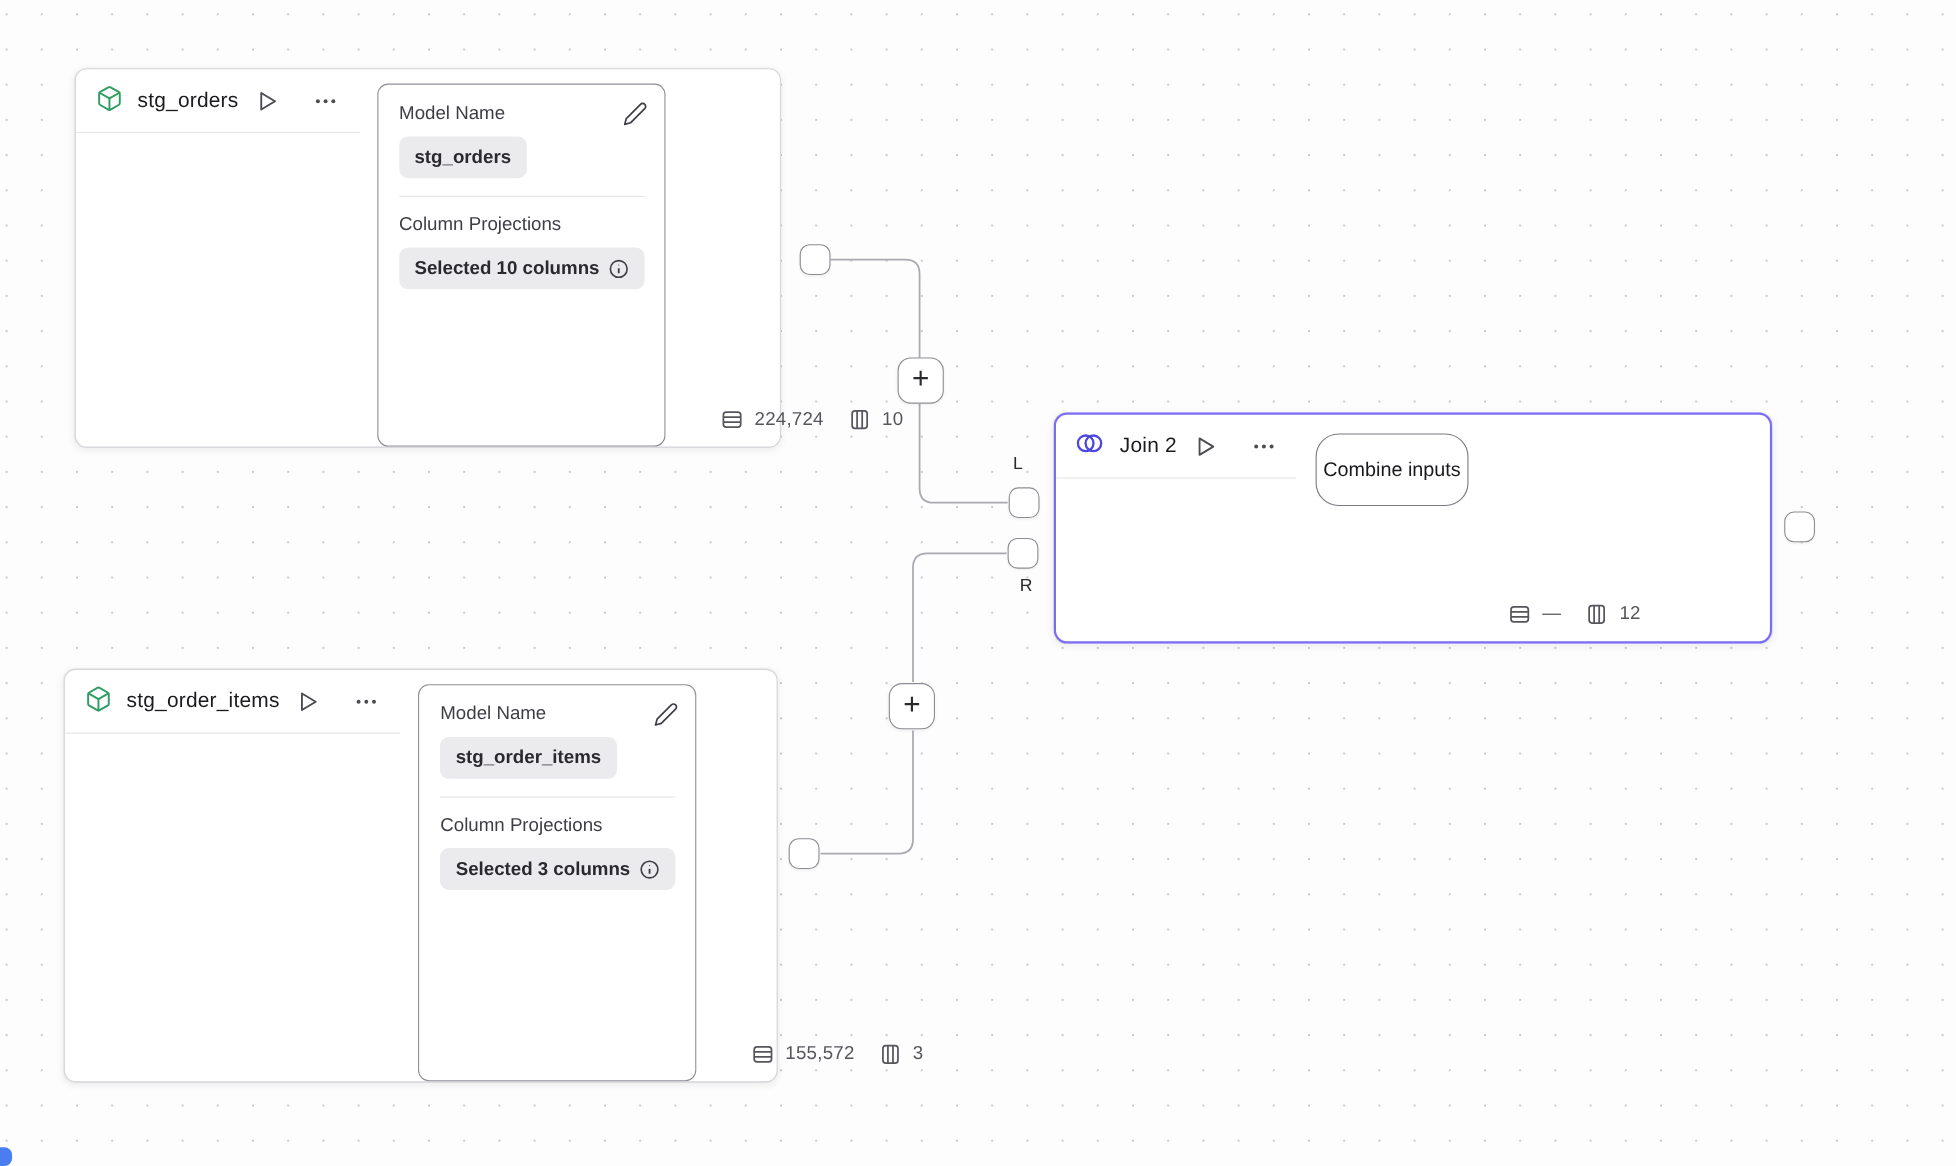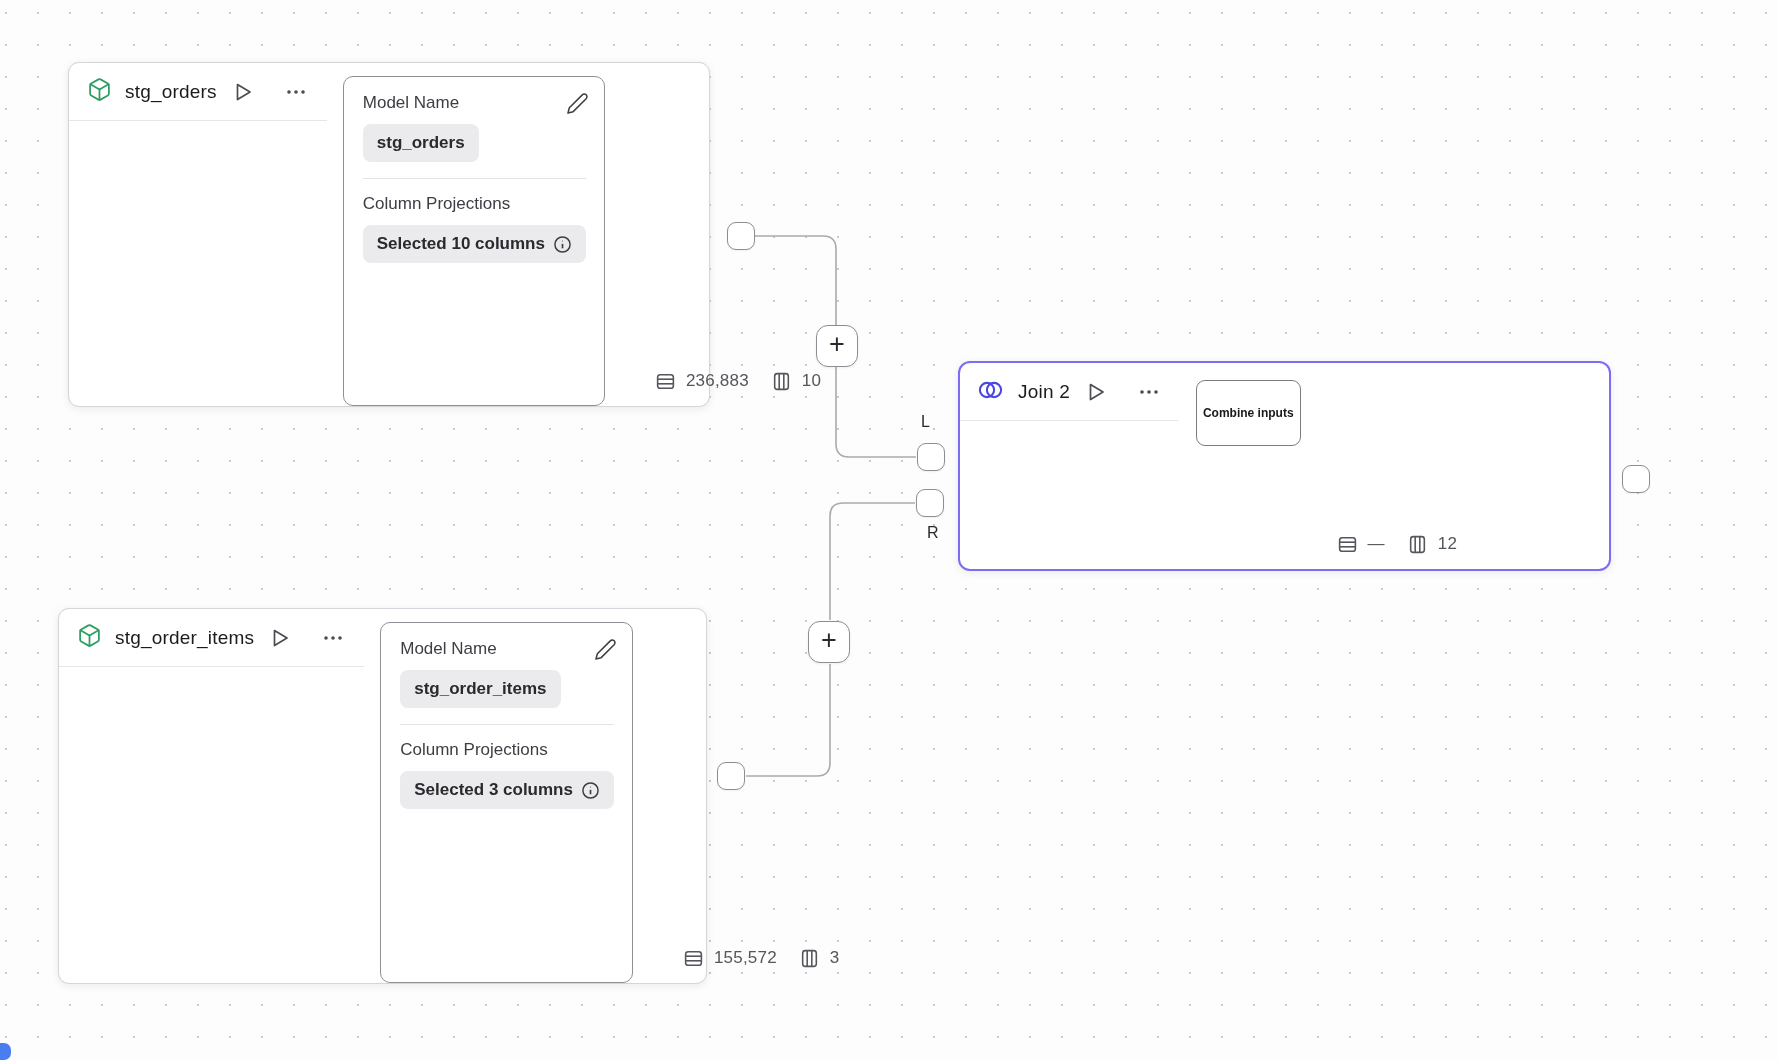--- a/index.html
+++ b/index.html
@@ -66,23 +66,23 @@
     gap: 10px; padding: 0 19px 0 18px; height: 50px;
     font-size: 17px; font-weight: 500; color: #55555c;
     flex: 0 0 auto;
   }
   .stat-num { margin-right: 12px; letter-spacing: .2px; }
   .stat-num.last { margin-right: 0; }
 
   
   .combine-btn {
     margin: 17px 18px 0 18px; height: 66px;
-    border: 1px solid #7b7b82; border-radius: 9px; background: #fff;
+    border: 1px solid #7b7b82; border-radius: 21px; background: #fff;
     display: flex; align-items: center; justify-content: center;
-    font-size: 12px; font-weight: 700; color: #19191d;
+    font-size: 18px; font-weight: 400; color: #19191d;
     font-family: "Liberation Sans", sans-serif;
     cursor: pointer;
   }
 
   
   .port {
     position: absolute; width: 28px; height: 28px;
     background: #fff; border: 1.6px solid #8d8d94; border-radius: 9px;
     box-shadow: 0 1px 2px rgba(0,0,0,0.05);
   }
@@ -158,21 +158,21 @@
             <circle cx="9" cy="5.6" r="0.5" fill="#3d3d44" stroke="none"></circle>
           </svg>
       </span>
     </div>
     <div class="node-footer">
       <svg class="icon" width="21" height="21" viewBox="0 0 20 20" fill="none" stroke="#55555c" stroke-width="1.5">
           <rect x="2.5" y="3.5" width="15" height="13" rx="2.5"></rect>
           <line x1="2.5" y1="7.8" x2="17.5" y2="7.8"></line>
           <line x1="2.5" y1="12.2" x2="17.5" y2="12.2"></line>
         </svg>
-      <span class="stat-num">236,883</span>
+      <span class="stat-num">224,724</span>
       <svg class="icon" width="21" height="21" viewBox="0 0 20 20" fill="none" stroke="#55555c" stroke-width="1.5">
           <rect x="3.5" y="2.5" width="13" height="15" rx="2.5"></rect>
           <line x1="7.8" y1="2.5" x2="7.8" y2="17.5"></line>
           <line x1="12.2" y1="2.5" x2="12.2" y2="17.5"></line>
         </svg>
       <span class="stat-num last">10</span>
     </div>
   </div>
 
   <div class="node" style="left:58px; top:608px; width:649px; height:376px;">
@@ -226,21 +226,21 @@
       <span class="stat-num">155,572</span>
       <svg class="icon" width="21" height="21" viewBox="0 0 20 20" fill="none" stroke="#55555c" stroke-width="1.5">
           <rect x="3.5" y="2.5" width="13" height="15" rx="2.5"></rect>
           <line x1="7.8" y1="2.5" x2="7.8" y2="17.5"></line>
           <line x1="12.2" y1="2.5" x2="12.2" y2="17.5"></line>
         </svg>
       <span class="stat-num last">3</span>
     </div>
   </div>
 
-  <div class="node selected" style="left:958px; top:361px; width:653px; height:210px;">
+  <div class="node selected" style="left:958px; top:375px; width:653px; height:210px;">
     <div class="node-header">
       <span class="icon">
         <svg width="29" height="24" viewBox="0 0 28 24" fill="none" stroke="#4c47dd" stroke-width="2.1">
             <circle cx="10.5" cy="12" r="7.1"></circle>
             <circle cx="17.5" cy="12" r="7.1"></circle>
           </svg>
       </span>
       <span class="node-title">Join 2</span>
       <span class="hdr-btn">
         <svg class="icon" width="24" height="24" viewBox="0 0 24 24" fill="none" stroke="#4b4b52" stroke-width="1.7" stroke-linejoin="round">

